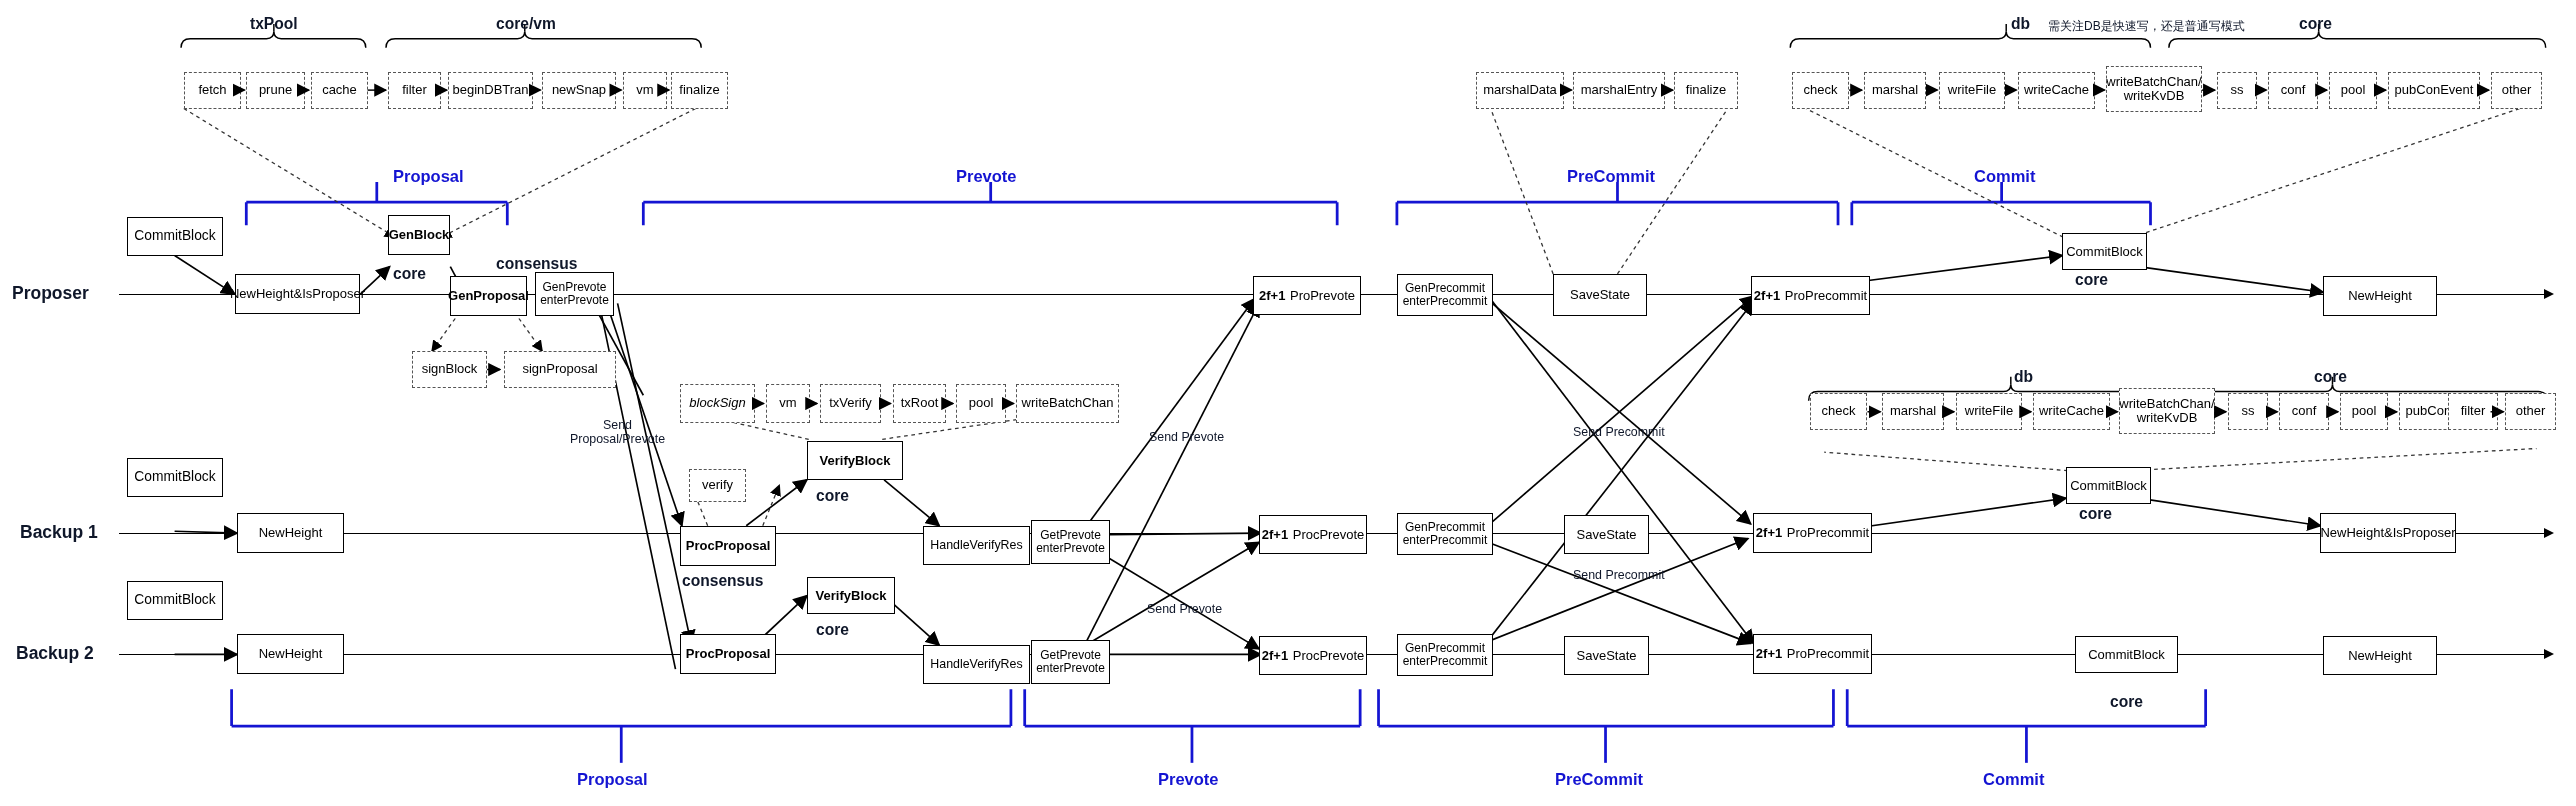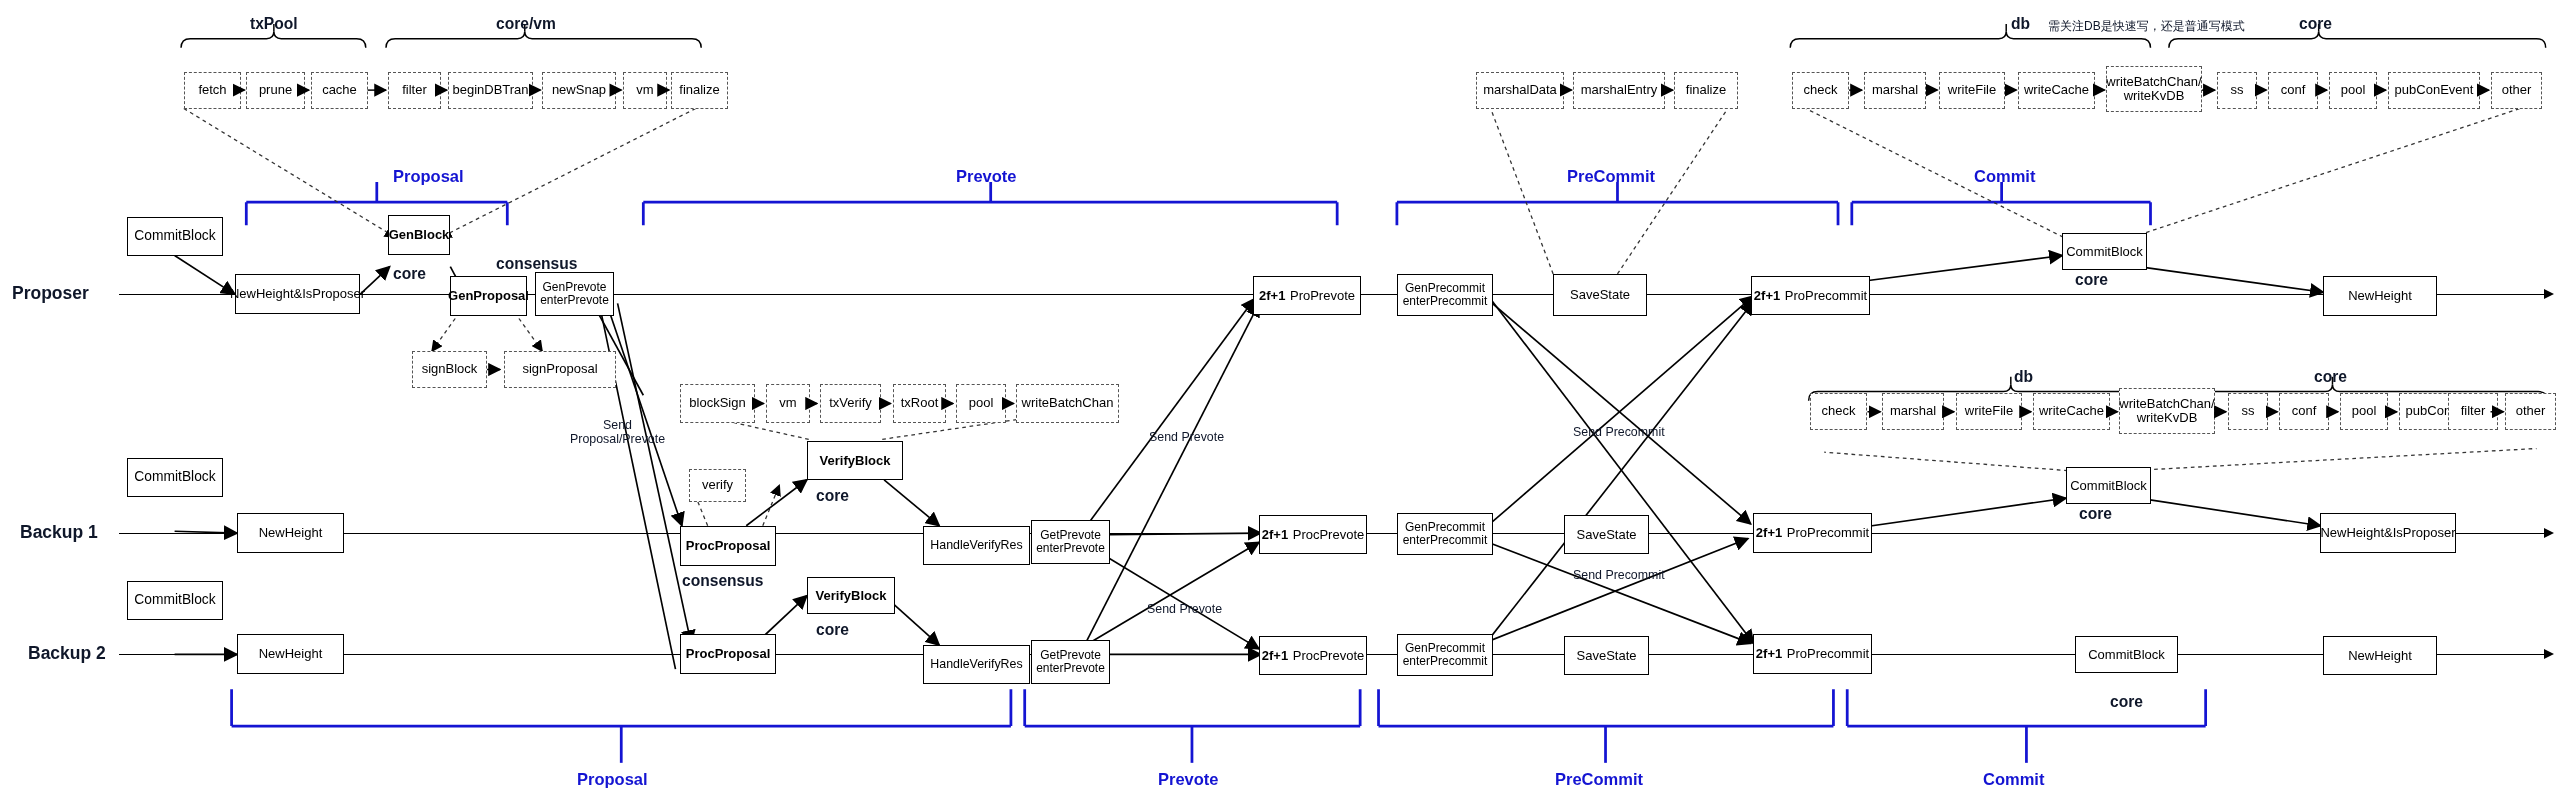--- a/index.html
+++ b/index.html
@@ -191,21 +191,21 @@
   <div class="arrowhead" style="left:2544px;top:289px;"></div>
 
   <div class="lifeline" style="left:119px;top:533px;width:2426px;"></div>
   <div class="arrowhead" style="left:2544px;top:528px;"></div>
 
   <div class="lifeline" style="left:119px;top:654px;width:2426px;"></div>
   <div class="arrowhead" style="left:2544px;top:649px;"></div>
 
   <div class="lbl row" style="left:12px;top:283px;">Proposer</div>
   <div class="lbl row" style="left:20px;top:522px;">Backup 1</div>
-  <div class="lbl row" style="left:28px;top:643px;">Backup 2</div>
+  <div class="lbl row" style="left:16px;top:643px;">Backup 2</div>
 
   <div class="lbl grp" style="left:250px;top:14.7px;">txPool</div>
   <div class="lbl grp" style="left:496px;top:14.7px;">core/vm</div>
   <div class="lbl grp" style="left:2011px;top:14.7px;">db</div>
   <div class="lbl cn" style="left:2048px;top:17.5px;">需关注DB是快速写，还是普通写模式</div>
   <div class="lbl grp" style="left:2299px;top:14.7px;">core</div>
   <div class="lbl grp" style="left:2014px;top:368px;">db</div>
   <div class="lbl grp" style="left:2314px;top:368px;">core</div>
 
   <div class="dnode" style="left:184px;top:72px;width:57px;height:37px;">fetch</div>
@@ -243,21 +243,21 @@
   <div class="dnode" style="left:2228px;top:393px;width:40px;height:37px;">ss</div>
   <div class="dnode" style="left:2279px;top:393px;width:50px;height:37px;">conf</div>
   <div class="dnode" style="left:2340px;top:393px;width:48px;height:37px;">pool</div>
   <div class="dnode" style="left:2399px;top:393px;width:92px;height:37px;">pubConEvent</div>
   <div class="dnode" style="left:2448px;top:393px;width:50px;height:37px;">filter</div>
   <div class="dnode" style="left:2505px;top:393px;width:51px;height:37px;">other</div>
 
   <div class="dnode" style="left:412px;top:351px;width:75px;height:37px;">signBlock</div>
   <div class="dnode" style="left:504px;top:351px;width:112px;height:37px;">signProposal</div>
 
-  <div class="dnode" style="left:680px;top:384px;width:75px;height:39px;">blockSign</div>
+  <div class="dnode" style="left:680px;top:384px;width:75px;height:39px;font-style:italic;">blockSign</div>
   <div class="dnode" style="left:766px;top:384px;width:44px;height:39px;">vm</div>
   <div class="dnode" style="left:820px;top:384px;width:61px;height:39px;">txVerify</div>
   <div class="dnode" style="left:893px;top:384px;width:53px;height:39px;">txRoot</div>
   <div class="dnode" style="left:956px;top:384px;width:50px;height:39px;">pool</div>
   <div class="dnode" style="left:1016px;top:384px;width:103px;height:39px;">writeBatchChan</div>
 
   <div class="dnode" style="left:689px;top:469px;width:57px;height:33px;">verify</div>
 
   <svg class="ov ovtop" viewBox="0 0 2803 878" width="2576" height="807">
     <g stroke="#000" stroke-width="1.6" fill="none">

